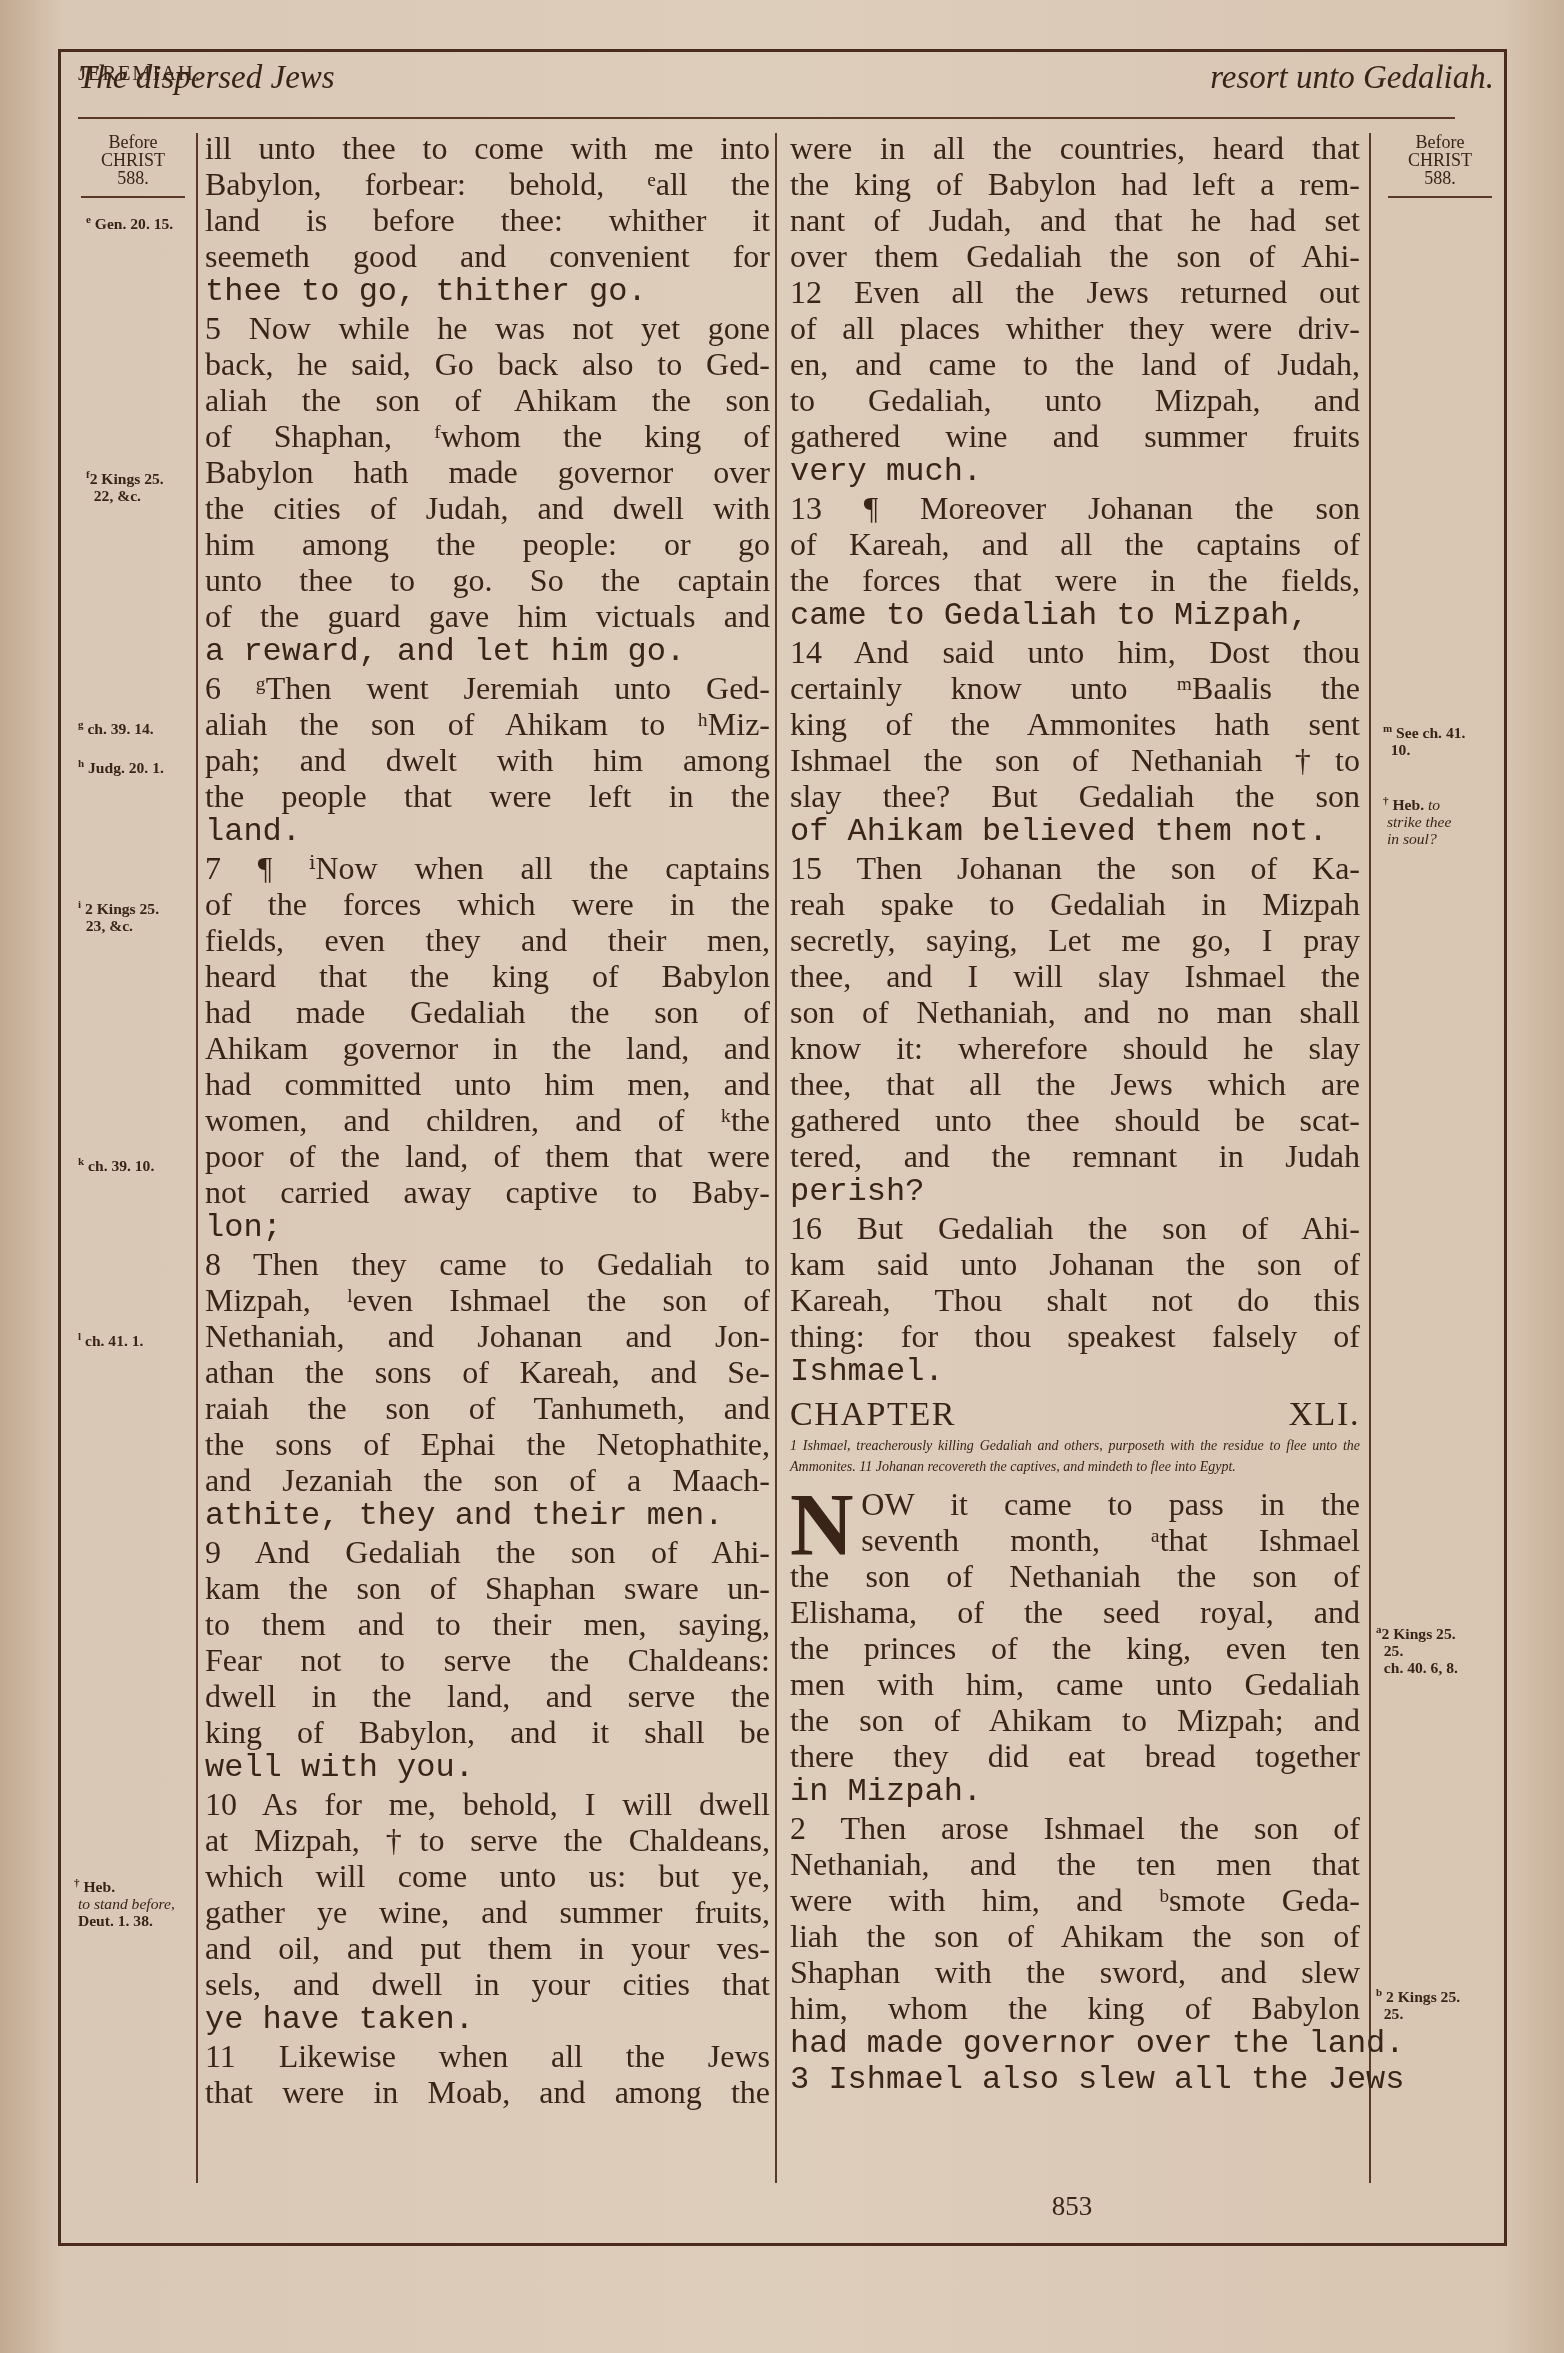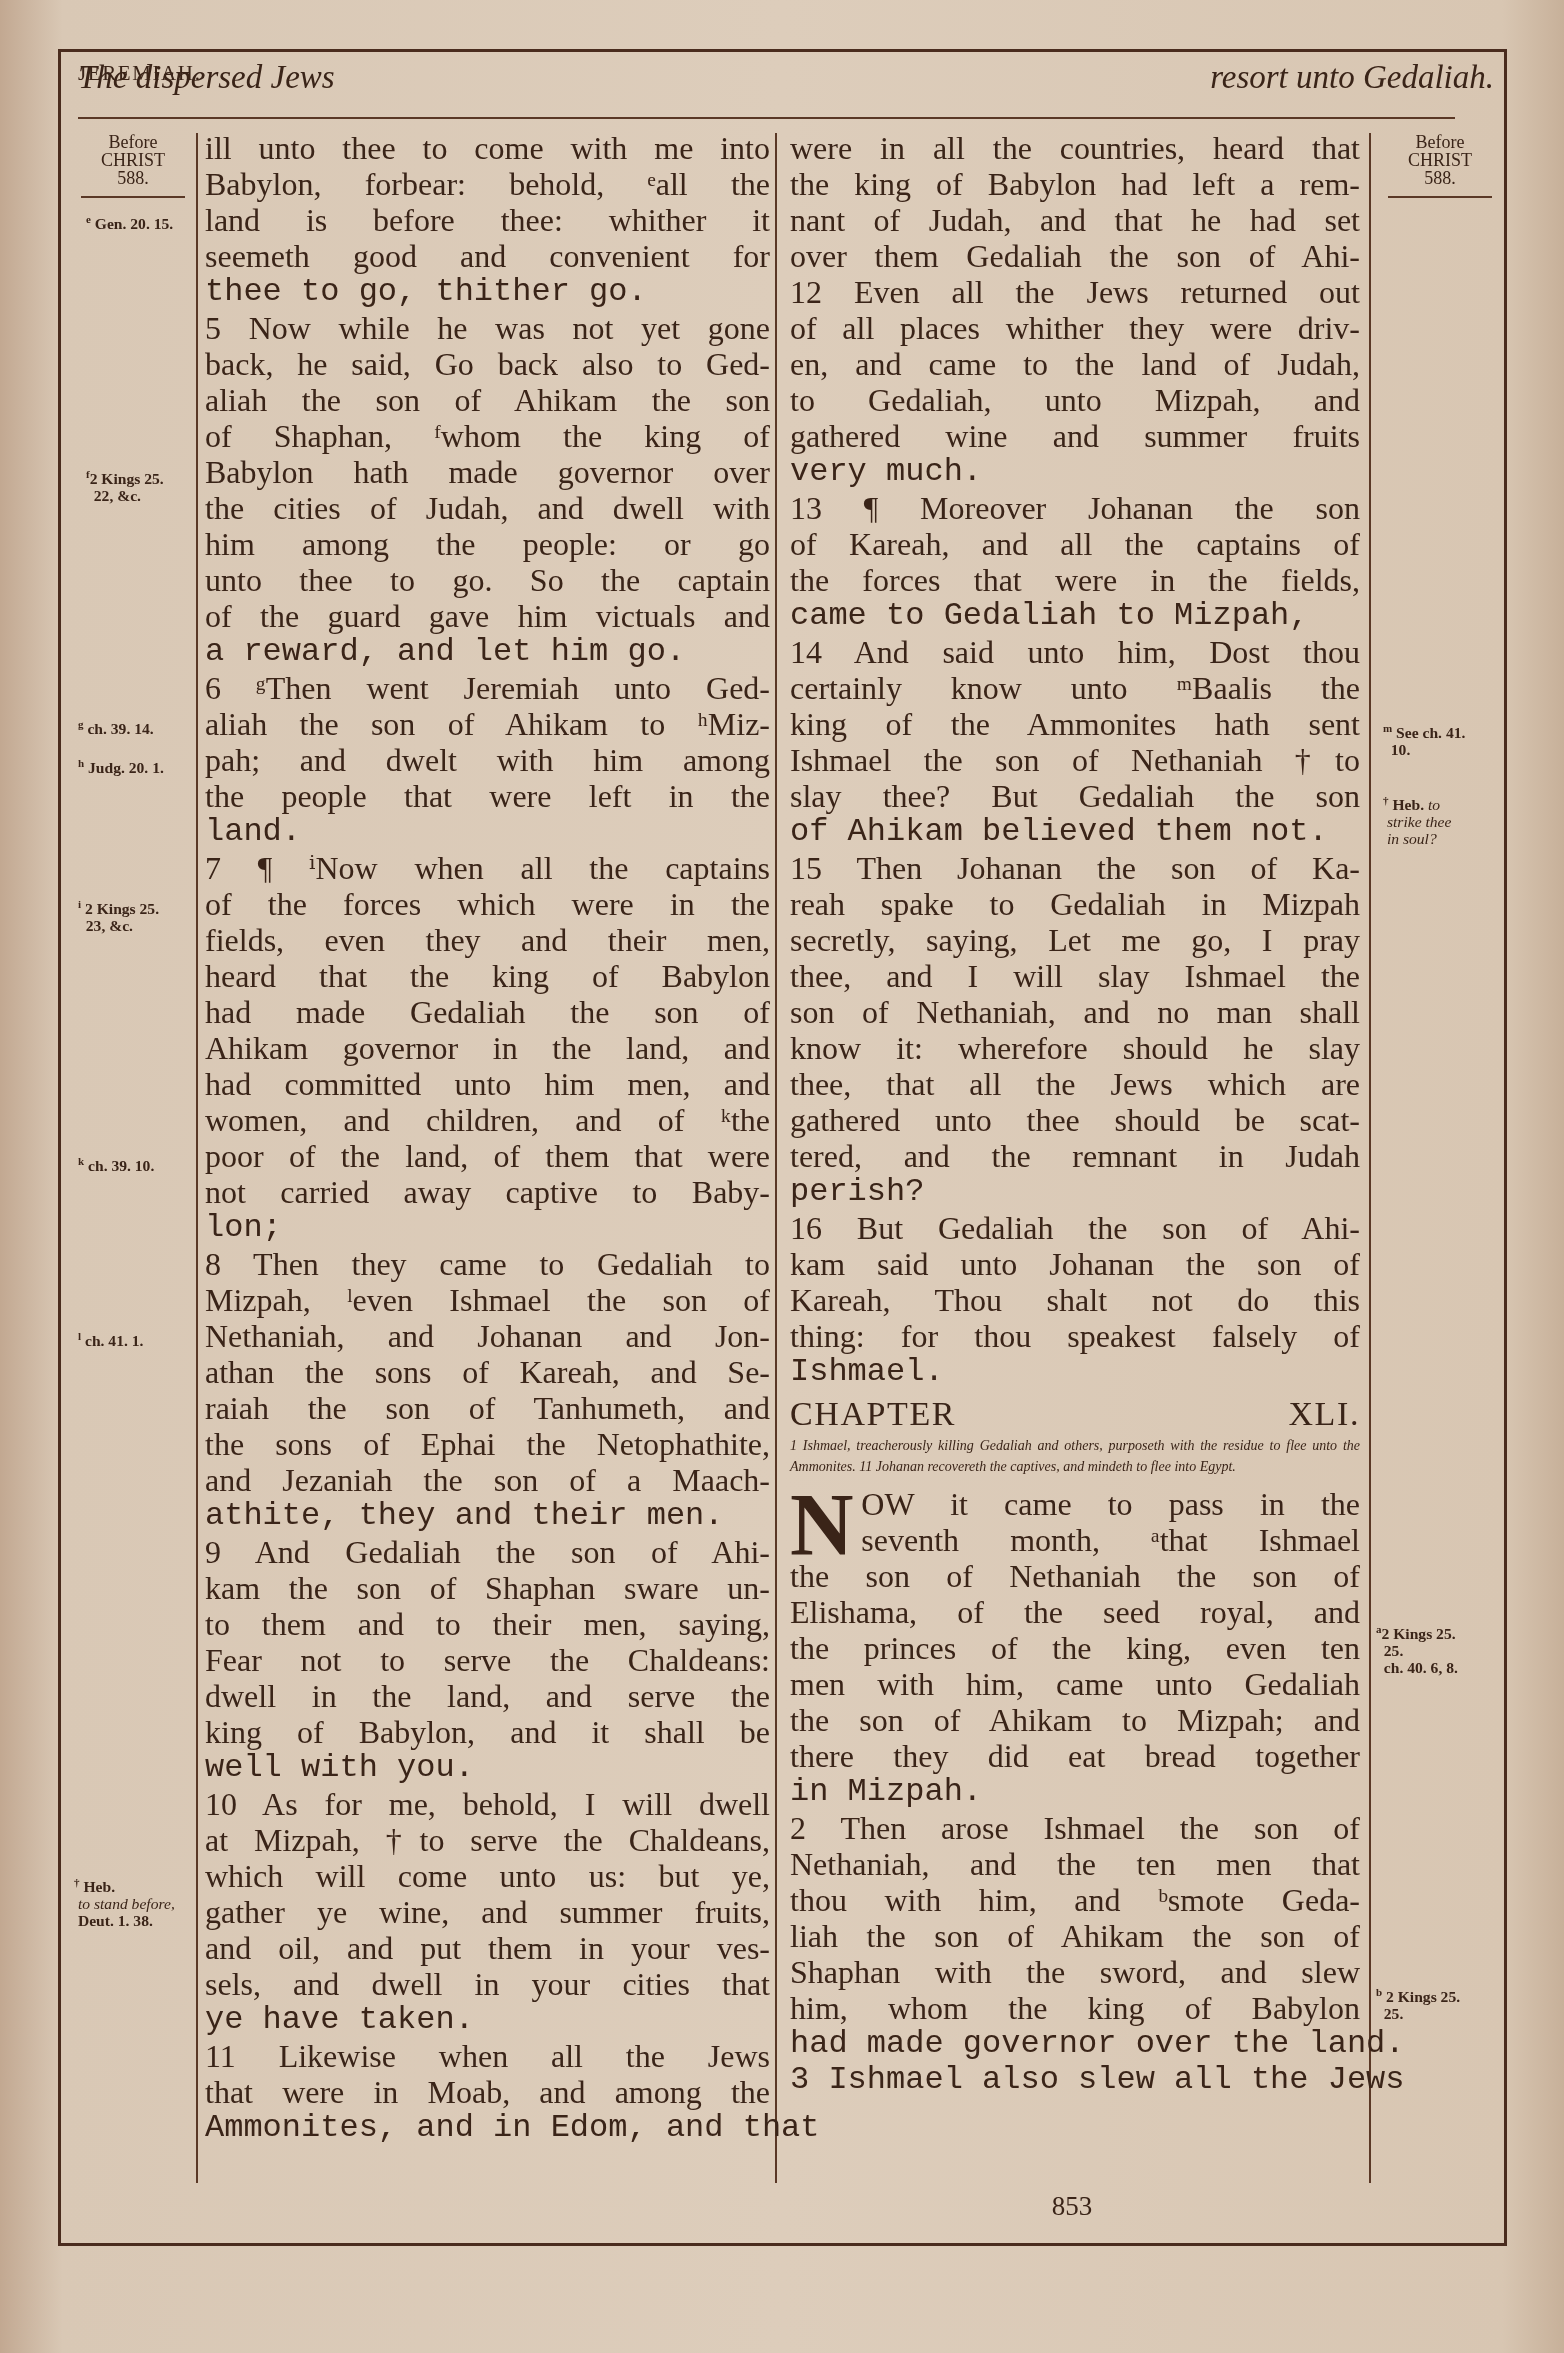--- a/index.html
+++ b/index.html
@@ -153,21 +153,20 @@
     <span class="line last">well with you.</span>
     <span class="line">10 As for me, behold, I will dwell</span>
     <span class="line">at Mizpah, †to serve the Chaldeans,</span>
     <span class="line">which will come unto us: but ye,</span>
     <span class="line">gather ye wine, and summer fruits,</span>
     <span class="line">and oil, and put them in your ves-</span>
     <span class="line">sels, and dwell in your cities that</span>
     <span class="line last">ye have taken.</span>
     <span class="line">11 Likewise when all the Jews</span>
     <span class="line">that were in Moab, and among the</span>
-    <span class="line last">Ammonites, and in Edom, and that</span>
   </div>
 
 <div class="col" id="col-right" style="left:790px; top:130px; width:570px;">
   <div id="right-top">
       <span class="line">were in all the countries, heard that</span>
       <span class="line">the king of Babylon had left a rem-</span>
       <span class="line">nant of Judah, and that he had set</span>
       <span class="line">over them Gedaliah the son of Ahi-</span>
       <span class="line">12 Even all the Jews returned out</span>
       <span class="line">of all places whither they were driv-</span>
@@ -213,21 +212,21 @@
   <div id="ch-lines" style="clear:both;">
       <span class="line">the son of Nethaniah the son of</span>
       <span class="line">Elishama, of the seed royal, and</span>
       <span class="line">the princes of the king, even ten</span>
       <span class="line">men with him, came unto Gedaliah</span>
       <span class="line">the son of Ahikam to Mizpah; and</span>
       <span class="line">there they did eat bread together</span>
       <span class="line last">in Mizpah.</span>
       <span class="line">2 Then arose Ishmael the son of</span>
       <span class="line">Nethaniah, and the ten men that</span>
-      <span class="line">thou with him, and ᵇsmote Geda-</span>
+      <span class="line">were with him, and ᵇsmote Geda-</span>
       <span class="line">liah the son of Ahikam the son of</span>
       <span class="line">Shaphan with the sword, and slew</span>
       <span class="line">him, whom the king of Babylon</span>
       <span class="line last">had made governor over the land.</span>
       <span class="line last">3 Ishmael also slew all the Jews</span>
     </div>
 </div>
 
 <div class="page-number">853</div>
 

